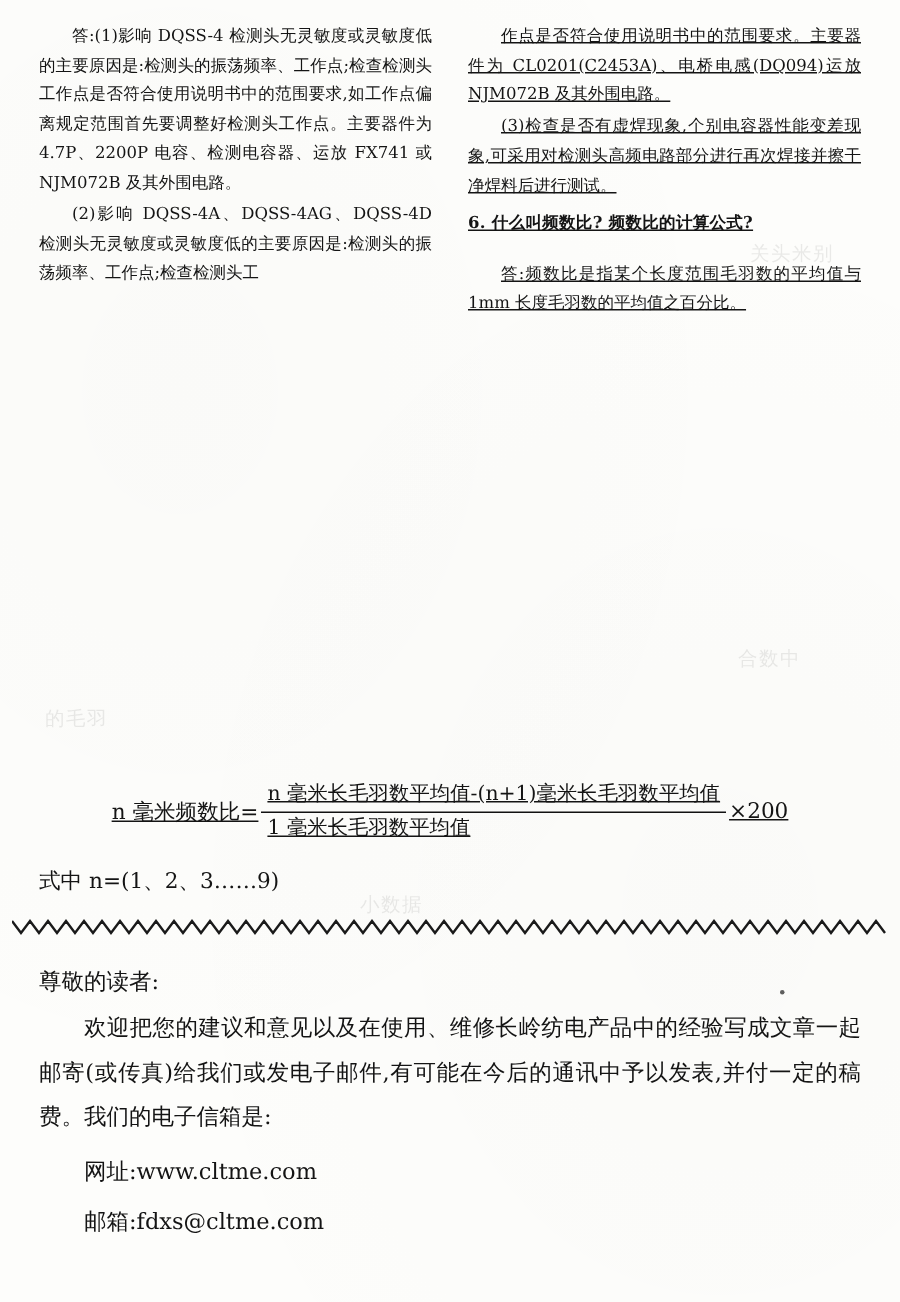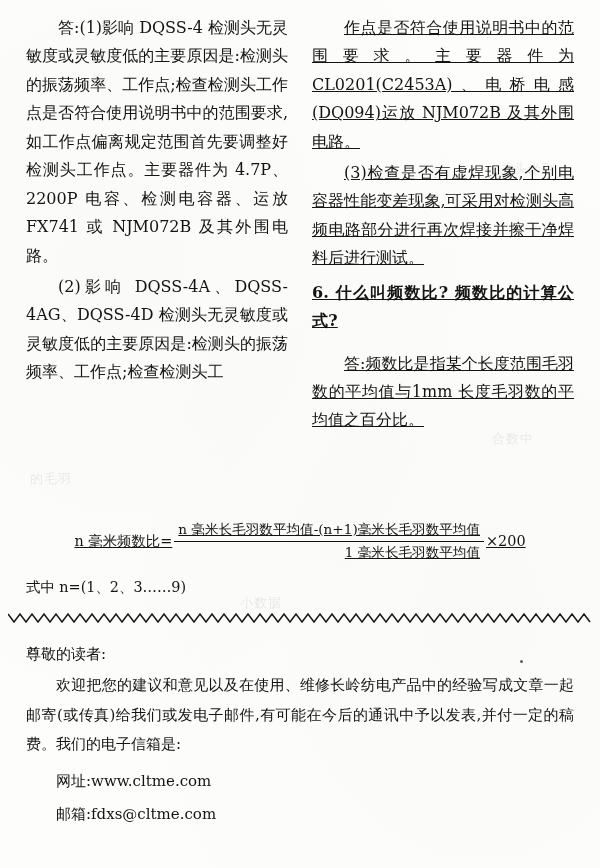--- a/index.html
+++ b/index.html
@@ -27,21 +27,21 @@
   .content {
     position: absolute;
     left: 0; top: 0;
     width: 600px;
     height: 868px;
   }
   .col {
     position: absolute;
     top: 14px;
     width: 262px;
-    font-size: 16px;
+    font-size: 11px;
     line-height: 1.78;
     text-align: justify;
     text-justify: inter-ideograph;
   }
   .col-left { left: 26px; }
   .col-right { left: 312px; text-decoration: underline; }
 
   p {
     margin: 0 0 0.15em 0;
     text-indent: 2em;
@@ -69,21 +69,21 @@
     align-items: center;
     justify-content: center;
     white-space: nowrap;
     text-decoration: underline;
   }
   .frac {
     display: inline-flex;
     flex-direction: column;
     vertical-align: middle;
     margin: 0 2px;
-    text-align: right;
+    text-align: left;
   }
   .frac .num {
     padding: 0 4px 1px 4px;
     border-bottom: 1.3px solid #111;
     font-size: 13.6px;
     line-height: 1.45;
   }
   .frac .den {
     padding: 1px 4px 0 4px;
     font-size: 13.6px;

